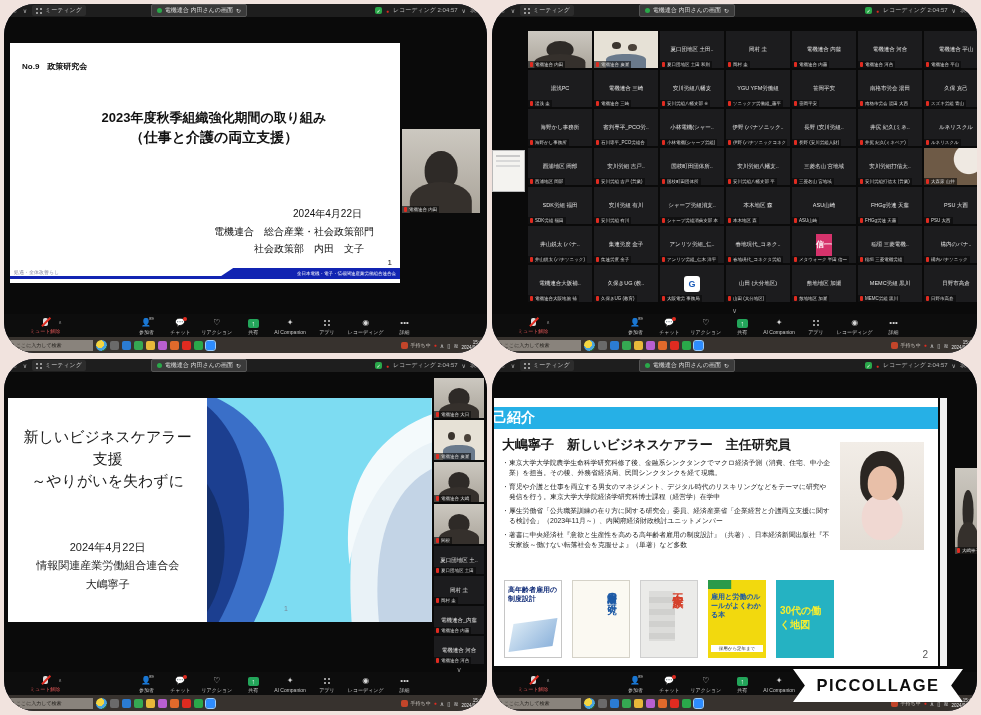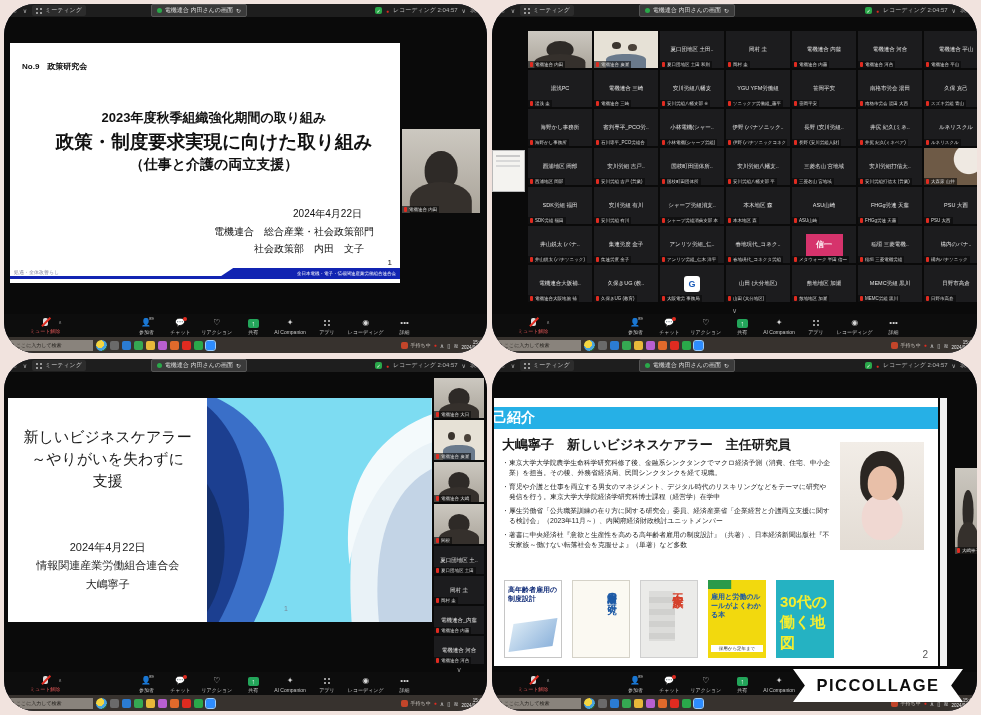--- a/index.html
+++ b/index.html
@@ -77,21 +77,21 @@
   .fig-video{background:linear-gradient(#ccc8c0,#aaa49a);}
   .fig-video::before{content:"";position:absolute;left:50%;top:26%;width:42%;height:46%;
     transform:translateX(-50%);background:#2e2a27;border-radius:50% 50% 42% 42%;}
   .fig-video::after{content:"";position:absolute;left:50%;bottom:-8%;width:80%;height:45%;
     transform:translateX(-50%);background:#35302c;border-radius:50% 50% 0 0;}
   .fig-photo{background:#e6e1d6;}
   .fig-photo::before{content:"";position:absolute;left:28%;top:30%;width:14%;height:20%;background:#3a342e;border-radius:50%;
     box-shadow:16px 2px 0 #4a423a,8px 14px 0 #5a5048;}
   .fig-photo::after{content:"";position:absolute;left:18%;bottom:0;width:64%;height:38%;background:#6a7a8c;border-radius:40% 40% 0 0;}
   .fig-cat{background:radial-gradient(circle at 70% 30%,#efe9e2 0 28%,#6e5a46 30% 100%);}
-  .pav{width:37px;height:22px;background:#d6336c;color:#fff;font-size:8px;font-weight:bold;
+  .pav{width:16px;height:22px;background:#d6336c;color:#fff;font-size:8px;font-weight:bold;
     display:flex;align-items:center;justify-content:center;}
   .lav{width:16px;height:16px;background:#fff;border-radius:3px;color:#1a5ab8;font-size:9px;font-weight:bold;
     display:flex;align-items:center;justify-content:center;}
 
   .tlabel{position:absolute;left:0;bottom:0;max-width:96%;background:rgba(10,10,10,.62);color:#ddd;
     font-size:4.5px;padding:1px 2px;white-space:nowrap;overflow:hidden;text-overflow:ellipsis;
     display:flex;align-items:center;gap:2px;}
   .miconoff{width:3px;height:5px;background:#e02b20;border-radius:1px;display:inline-block;flex-shrink:0;}
 
   
@@ -147,21 +147,21 @@
   .b3 .btitle{position:absolute;right:12px;top:4px;writing-mode:vertical-rl;font-size:11px;font-weight:bold;color:#d5412c;letter-spacing:1px;}
   .b3::before{content:"";position:absolute;left:8px;top:10px;width:26px;height:50px;background:
     repeating-linear-gradient(180deg,#dcdcda 0 6px,#d0d0ce 6px 12px);}
   .b4{background:#f2d90e;}
   .b4 .btitle{font-size:7px;font-weight:bold;color:#1d5aa6;padding:12px 3px 0;line-height:1.3;}
   .b4 .bsub{position:absolute;left:3px;right:3px;bottom:6px;background:#fff;font-size:4.5px;
     text-align:center;color:#333;padding:1px 0;display:block;}
   .b4::before{content:"";position:absolute;left:0;top:0;right:0;height:9px;background:#2a9a4a;
     clip-path:polygon(0 0,40% 0,40% 100%,0 100%);}
   .b5{background:#25b2c2;}
-  .b5 .btitle{font-size:15px;font-weight:bold;color:#f6ee2e;padding:12px 4px 0;line-height:1.35;}
+  .b5 .btitle{font-size:10px;font-weight:bold;color:#f6ee2e;padding:24px 4px 0;line-height:1.35;}
   .s3-page{position:absolute;right:10px;bottom:6px;font-size:10px;color:#555;}
   .thumb3{position:absolute;left:463px;top:96px;width:26px;height:86px;background:linear-gradient(#b9b4ad,#948f86);overflow:hidden;}
 
   
   .watermark{position:absolute;right:18px;bottom:13px;width:170px;height:33px;background:#fff;z-index:50;
     display:flex;align-items:center;justify-content:center;font-size:16.5px;font-weight:800;
     letter-spacing:1.5px;color:#0d0d0d;clip-path:polygon(0 0,100% 0,93% 50%,100% 100%,0 100%,7% 50%);}
 </style>
 </head>
 <body>
@@ -189,21 +189,20 @@
       <span>∨</span>
       <span>表示</span>
     </span>
   </div>
 </div>
     <div class="body">
       <div class="slide1">
         <div class="s1-tag">No.9　政策研究会</div>
         <div class="s1-center">
           <div class="s1-line1">2023年度秋季組織強化期間の取り組み</div>
-          <div class="s1-title">政策・制度要求実現に向けた取り組み</div>
           <div class="s1-line3">（仕事と介護の両立支援）</div>
         </div>
         <div class="s1-credits">
           <div style="padding-right:12px">2024年4月22日</div>
           <div>電機連合　総合産業・社会政策部門</div>
           <div style="padding-right:10px">社会政策部　内田　文子</div>
         </div>
         <div class="s1-page">1</div>
         <div class="s1-note">処遇・全体改善らし</div>
         <div class="s1-fline"></div>
@@ -623,22 +622,22 @@
       <span>∨</span>
       <span>表示</span>
     </span>
   </div>
 </div>
     <div class="body">
       <div class="slide2">
         <div class="s2-left">
           <div class="s2-title">
             <div>新しいビジネスケアラー</div>
+            <div>支援</div>
             <div>～やりがいを失わずに</div>
-            <div>支援</div>
           </div>
           <div class="s2-credits">
             <div>2024年4月22日</div>
             <div>情報関連産業労働組合連合会</div>
             <div>大嶋寧子</div>
           </div>
         </div>
         <div class="s2-right">
           <svg viewBox="0 0 230 222" preserveAspectRatio="none">
             <rect width="230" height="222" fill="#7ddcf2"></rect>

